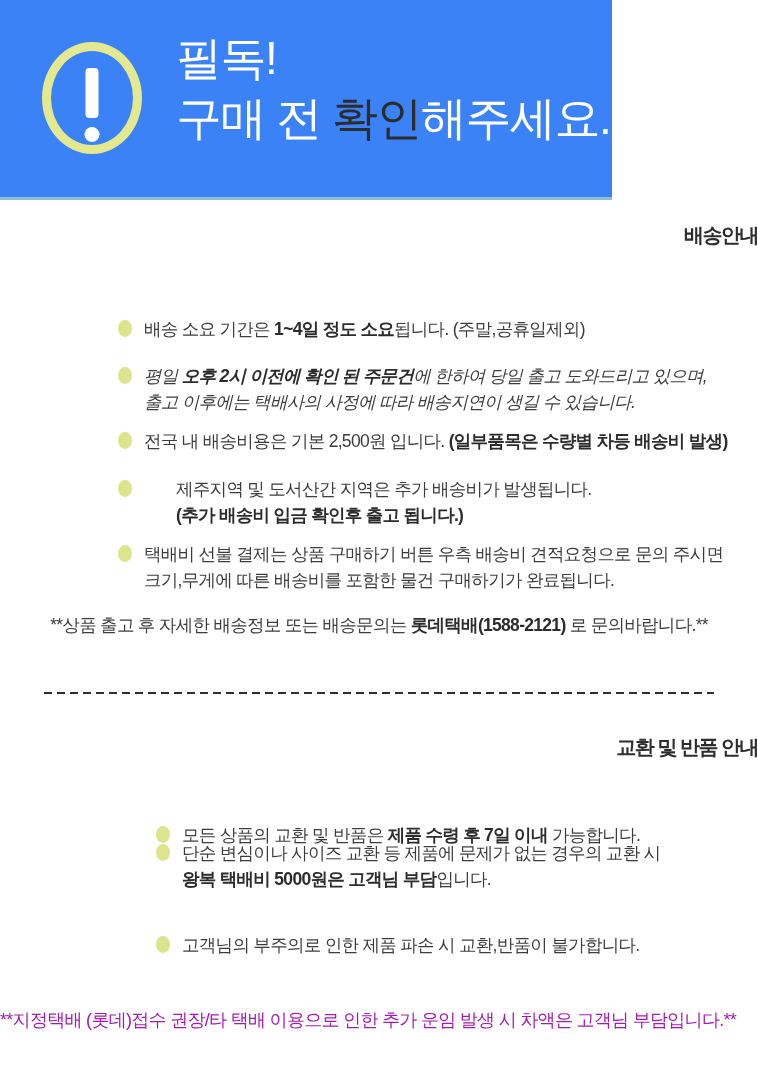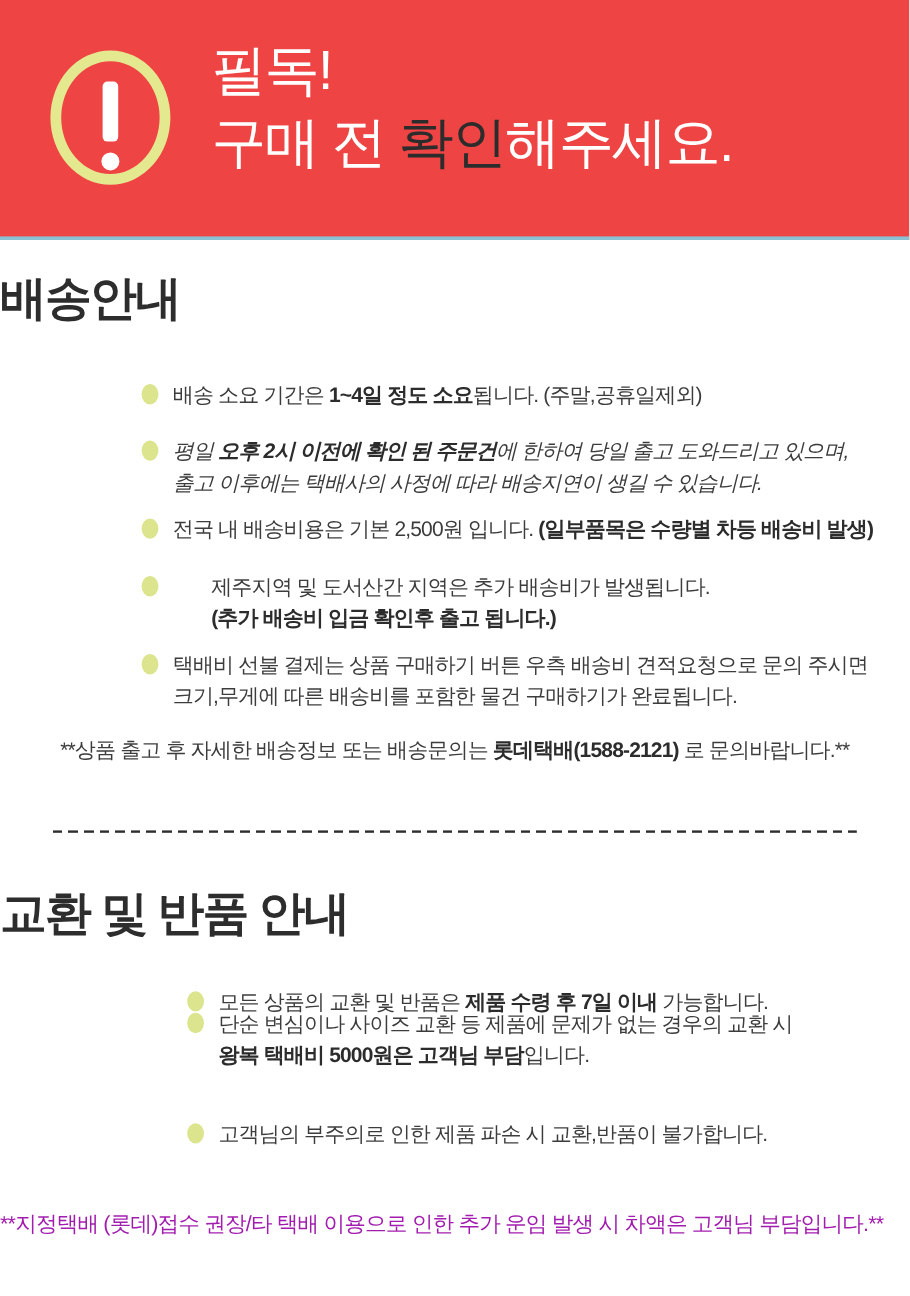--- a/index.html
+++ b/index.html
@@ -3,22 +3,22 @@
 <meta charset="utf-8">
 <style>
   html,body { margin:0; padding:0; background:#fff; }
   #page {
     position:relative; width:758px; height:1080px; overflow:hidden;
     background:#ffffff; font-family:"Liberation Sans", sans-serif;
   }
 
   
   .banner {
-    position:absolute; top:0; left:0; width:758px; height:200px;
-    background:#ef4444; border-bottom:3px solid #8cc0d3; box-sizing:border-box;
+    position:absolute; top:0; left:0; width:612px; height:200px;
+    background:#3b82f6; border-bottom:3px solid #8cc0d3; box-sizing:border-box;
   }
   .excl-ring {
     position:absolute; left:42px; top:42px; width:100px; height:112px;
     border:9px solid #e4e88f; border-radius:50%; box-sizing:border-box;
   }
   .excl-bar {
     position:absolute; left:50%; transform:translateX(-50%);
     top:17px; width:13px; height:50px; background:#ffffff; border-radius:4px;
   }
   .excl-dot {
@@ -27,22 +27,22 @@
   }
   .banner-title {
     position:absolute; left:176px; top:28px; color:#ffffff;
     font-size:46px; line-height:60px; letter-spacing:-1.5px; font-weight:400;
   }
   .banner-title .tline { white-space:nowrap; }
   .banner-title .b { font-weight:400; }
 
   
   .section-title {
-    position:absolute; left:0; width:758px; text-align:left;
-    font-size:39px; font-weight:700; color:#2d2d2d; letter-spacing:-1.5px;
+    position:absolute; left:0; width:758px; text-align:right;
+    font-size:20px; font-weight:700; color:#2d2d2d; letter-spacing:-1.5px;
   }
   #shipping-title { top:222px; }
   #returns-title  { top:734px; }
 
   
   .bullet { position:absolute; display:flex; align-items:flex-start; }
   .dot {
     flex:none; width:14px; height:17px; border-radius:50%;
     background:#dce48e; margin-right:12px; margin-top:4px;
   }

